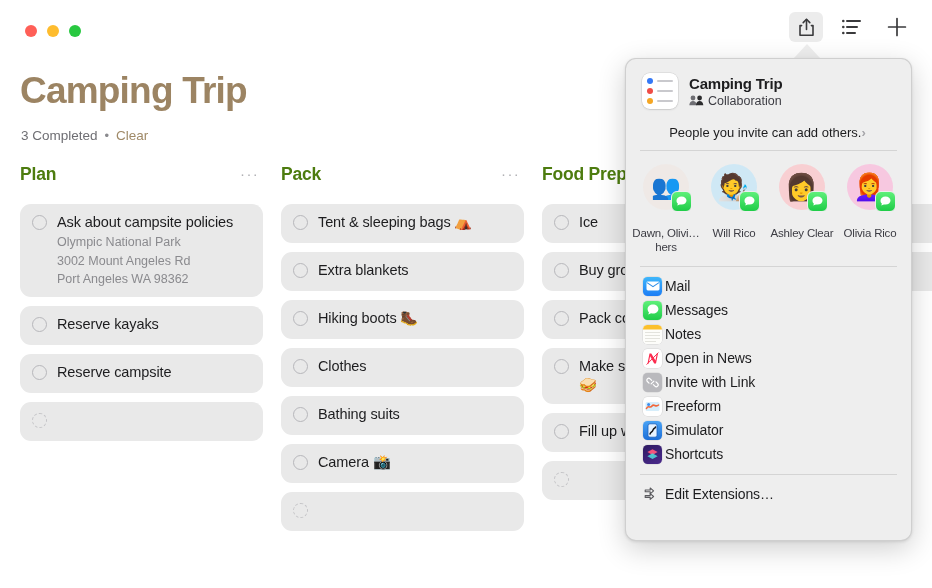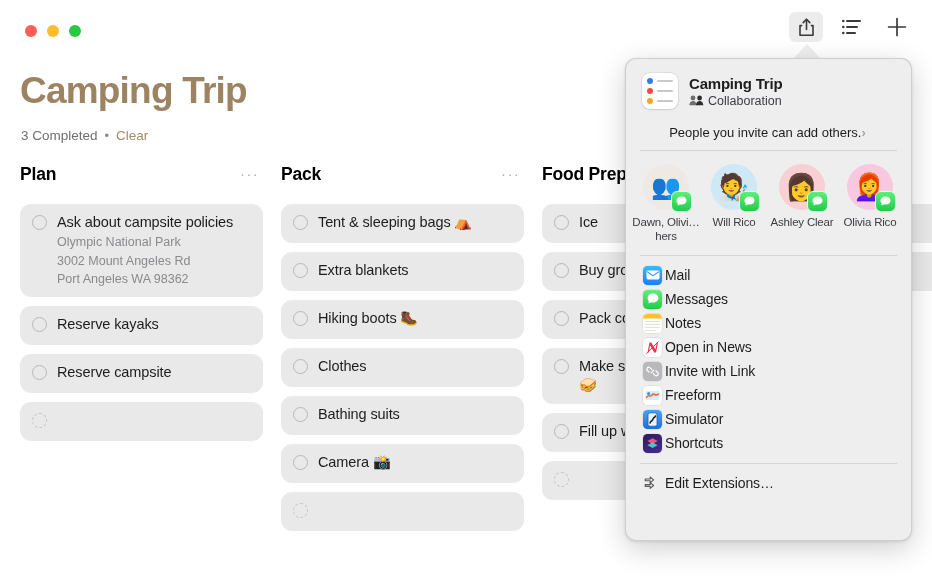--- a/index.html
+++ b/index.html
@@ -55,21 +55,21 @@
   .col { position:absolute; top:160px; }
   #col-plan { left:20px; width:243px; }
   #col-pack { left:281px; width:243px; }
   #col-food { left:542px; width:243px; }
   #col-tri  { left:803px; width:243px; }
 
   .col-head {
     position:relative; height:28px;
     display:flex; align-items:center; justify-content:space-between;
   }
-  .col-name { font-size:17.5px; font-weight:bold; color:#000000; letter-spacing:-0.2px; white-space:nowrap; }
+  .col-name { font-size:17.5px; font-weight:bold; color:#4d7c0f; letter-spacing:-0.2px; white-space:nowrap; }
   .col-dots { color:#b0b0b4; font-size:15px; letter-spacing:1.3px; line-height:10px; padding-right:4px; cursor:default; }
 
   .rows { margin-top:16px; display:flex; flex-direction:column; gap:9px; }
   .row {
     background:#e9e9e9; border-radius:11px;
     min-height:39px; padding:9px 12px 9px 12px;
     display:flex; align-items:flex-start; gap:10px;
   }
   .cbx {
     width:15px; height:15px; border-radius:50%;
@@ -128,21 +128,21 @@
   }
   .av-badge {
     position:absolute; right:-3px; bottom:-2px;
     width:21px;height:21px;border-radius:6px;
     background:linear-gradient(180deg,#5ff07a 0%,#1fcc48 100%);
     border:1.8px solid #eeeeee;
     display:flex;align-items:center;justify-content:center;
   }
   .av-name {
     font-size:11.5px; color:#3c3c43; text-align:center;
-    margin-top:5px; line-height:14px; letter-spacing:-0.2px;
+    margin-top:16px; line-height:14px; letter-spacing:-0.2px;
   }
 
   #menu-sep { margin:6px 14px 0 14px; border-top:0.5px solid #d4d4d4; }
   #menu { padding:7px 0 0 0; }
   .mi {
     display:flex; align-items:center; gap:3px;
     padding:2.5px 14px 2.5px 17px; font-size:14px; color:#1d1d1f;
     letter-spacing:-0.1px; cursor:default;
   }
   .mi-icon { width:19px;height:19px;border-radius:4.5px; flex:0 0 19px;

